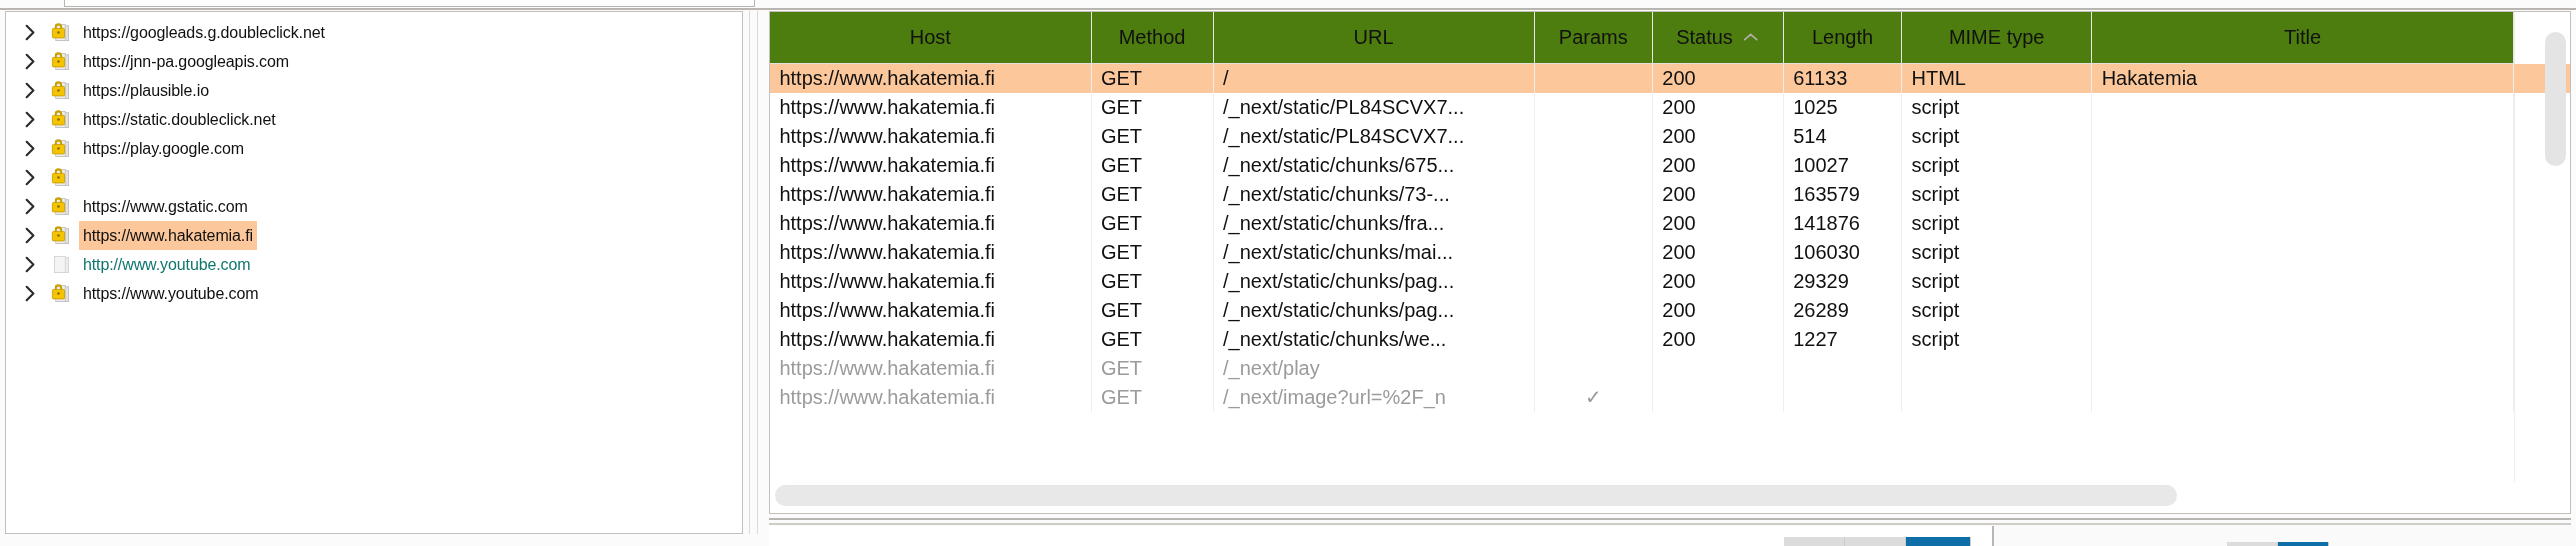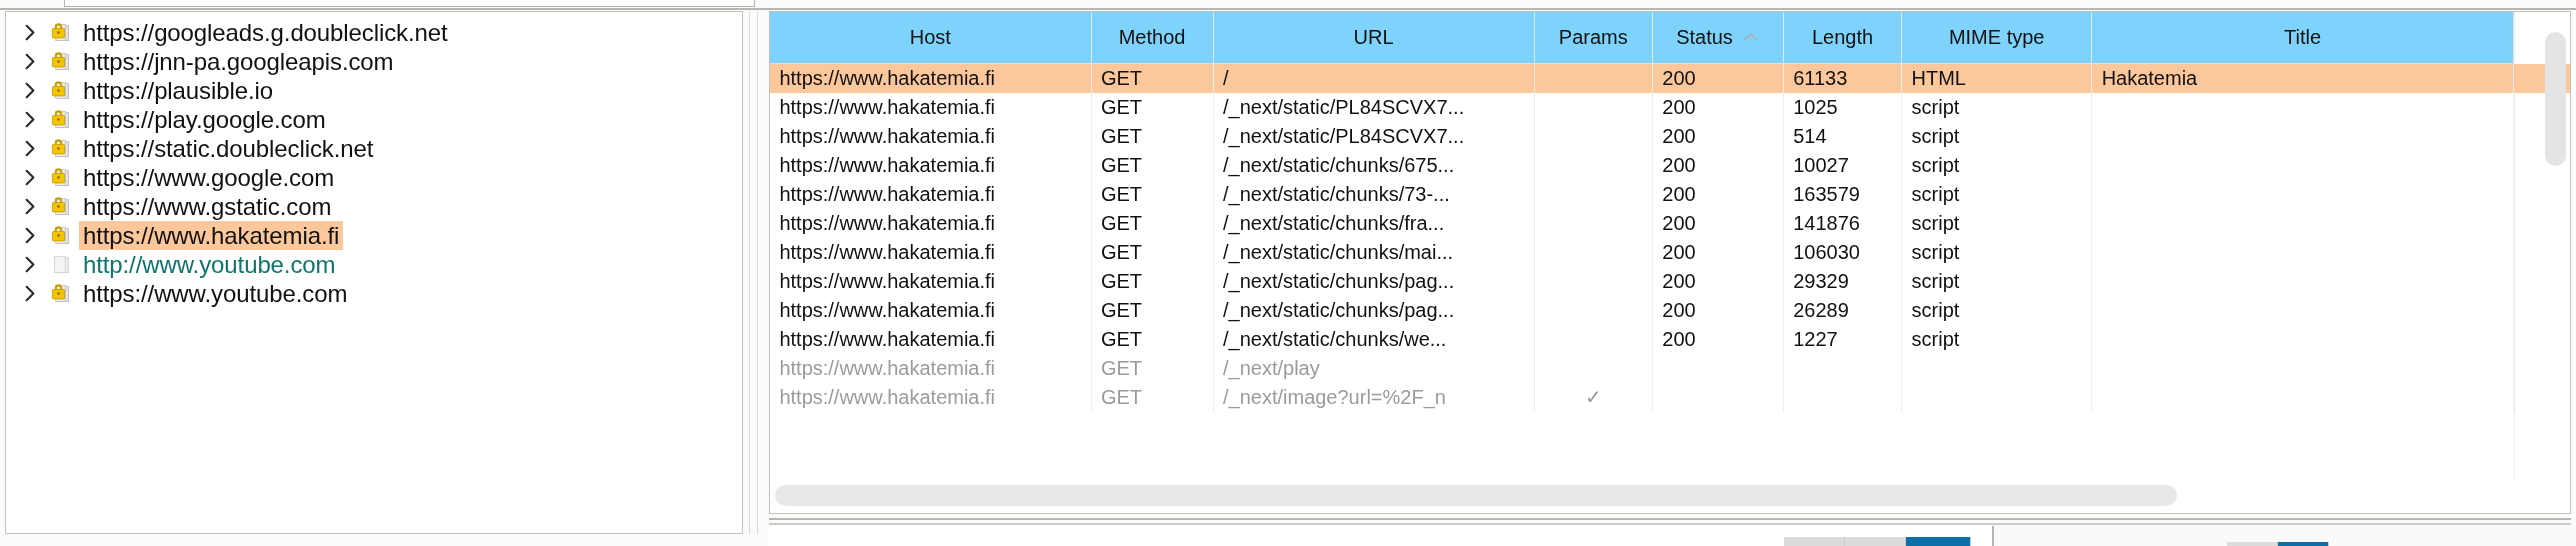--- a/index.html
+++ b/index.html
@@ -37,21 +37,21 @@
     width:25.5px;flex:0 0 25.5px;display:flex;align-items:center;justify-content:center;
     color:#2b2b2b;
   }
   .chev svg{display:block;}
   .ico{
     width:35px;flex:0 0 35px;display:flex;align-items:center;justify-content:flex-start;
     padding-left:5.4px;box-sizing:border-box;
   }
   .ico svg{display:block;}
   .tree-label{
-    font-size:24px;color:#111111;white-space:nowrap;line-height:29px;
+    font-size:16px;color:#111111;white-space:nowrap;line-height:29px;
     padding:0 4px;letter-spacing:-0.1px;
   }
   .tree-row.dim .tree-label{color:#0f766e;}
   .tree-row.selected .tree-label{background:#fcc79a;color:#111111;}
 
   
   .v-divider{
     position:absolute;left:749px;top:10.7px;width:9.4px;height:523px;
     background:#fbfbfb;border-left:1.3px solid #ddd9d5;border-right:1.3px solid #ddd9d5;
     box-sizing:border-box;
@@ -61,21 +61,21 @@
   .table-panel{
     position:absolute;left:769px;top:10.7px;width:1802px;height:503px;
     background:#ffffff;border:1.3px solid #c3bfbb;box-sizing:border-box;
     overflow:hidden;
   }
   .tbl{
     position:absolute;left:0;top:0;width:1744px;
     border-collapse:collapse;table-layout:fixed;
   }
   .tbl th{
-    height:51px;background:#7dd3fc;font-weight:400;font-size:20px;color:#111;
+    height:51px;background:#4d7c0f;font-weight:400;font-size:20px;color:#111;
     border-right:1.3px solid #e9e7e5;border-bottom:1.3px solid #e2dfdc;
     text-align:center;vertical-align:middle;padding:0;
   }
   .th-inner{display:flex;align-items:center;justify-content:center;gap:9.4px;}
   .sort-chev{display:block;}
   .tbl td{
     height:29px;font-size:20px;color:#111;
     border-right:1.3px solid #efeeec;
     padding:0 0 0 9.4px;white-space:nowrap;overflow:hidden;
     vertical-align:middle;
@@ -216,55 +216,54 @@
           </span>
           <span class="ico">
             <svg width="23" height="23" viewBox="0 0 34 34">
               <rect x="13" y="7" width="16" height="22" fill="#e2e2e2" stroke="#b9b9b9" stroke-width="1.2"></rect>
               <rect x="10" y="5" width="14" height="24" fill="#ededed" stroke="#bdbdbd" stroke-width="1.2"></rect>
               <path d="M10 12 v-3 a4 4 0 0 1 8 0 v3" fill="none" stroke="#c8a000" stroke-width="3"></path>
               <rect x="5" y="11" width="18" height="14" rx="1.5" fill="#f5c400" stroke="#c59a00" stroke-width="1.2"></rect>
               <circle cx="14" cy="17" r="2" fill="#8a6d00"></circle>
             </svg>
           </span>
+          <span class="tree-label">https://static.doubleclick.net</span>
+        </div>
+        <div class="tree-row">
+          <span class="chev">
+            <svg width="13.4" height="19" viewBox="0 0 20 28">
+              <path d="M4 4 L14 14 L4 24" fill="none" stroke="#2b2b2b" stroke-width="3.2" stroke-linecap="round" stroke-linejoin="round"></path>
+            </svg>
+          </span>
+          <span class="ico">
+            <svg width="23" height="23" viewBox="0 0 34 34">
+              <rect x="13" y="7" width="16" height="22" fill="#e2e2e2" stroke="#b9b9b9" stroke-width="1.2"></rect>
+              <rect x="10" y="5" width="14" height="24" fill="#ededed" stroke="#bdbdbd" stroke-width="1.2"></rect>
+              <path d="M10 12 v-3 a4 4 0 0 1 8 0 v3" fill="none" stroke="#c8a000" stroke-width="3"></path>
+              <rect x="5" y="11" width="18" height="14" rx="1.5" fill="#f5c400" stroke="#c59a00" stroke-width="1.2"></rect>
+              <circle cx="14" cy="17" r="2" fill="#8a6d00"></circle>
+            </svg>
+          </span>
           <span class="tree-label">https://play.google.com</span>
         </div>
         <div class="tree-row">
           <span class="chev">
             <svg width="13.4" height="19" viewBox="0 0 20 28">
               <path d="M4 4 L14 14 L4 24" fill="none" stroke="#2b2b2b" stroke-width="3.2" stroke-linecap="round" stroke-linejoin="round"></path>
             </svg>
           </span>
           <span class="ico">
             <svg width="23" height="23" viewBox="0 0 34 34">
               <rect x="13" y="7" width="16" height="22" fill="#e2e2e2" stroke="#b9b9b9" stroke-width="1.2"></rect>
               <rect x="10" y="5" width="14" height="24" fill="#ededed" stroke="#bdbdbd" stroke-width="1.2"></rect>
               <path d="M10 12 v-3 a4 4 0 0 1 8 0 v3" fill="none" stroke="#c8a000" stroke-width="3"></path>
               <rect x="5" y="11" width="18" height="14" rx="1.5" fill="#f5c400" stroke="#c59a00" stroke-width="1.2"></rect>
               <circle cx="14" cy="17" r="2" fill="#8a6d00"></circle>
             </svg>
           </span>
-          <span class="tree-label">https://static.doubleclick.net</span>
-        </div>
-        <div class="tree-row">
-          <span class="chev">
-            <svg width="13.4" height="19" viewBox="0 0 20 28">
-              <path d="M4 4 L14 14 L4 24" fill="none" stroke="#2b2b2b" stroke-width="3.2" stroke-linecap="round" stroke-linejoin="round"></path>
-            </svg>
-          </span>
-          <span class="ico">
-            <svg width="23" height="23" viewBox="0 0 34 34">
-              <rect x="13" y="7" width="16" height="22" fill="#e2e2e2" stroke="#b9b9b9" stroke-width="1.2"></rect>
-              <rect x="10" y="5" width="14" height="24" fill="#ededed" stroke="#bdbdbd" stroke-width="1.2"></rect>
-              <path d="M10 12 v-3 a4 4 0 0 1 8 0 v3" fill="none" stroke="#c8a000" stroke-width="3"></path>
-              <rect x="5" y="11" width="18" height="14" rx="1.5" fill="#f5c400" stroke="#c59a00" stroke-width="1.2"></rect>
-              <circle cx="14" cy="17" r="2" fill="#8a6d00"></circle>
-            </svg>
-          </span>
-          <span class="tree-label">https://www.google.com</span>
         </div>
         <div class="tree-row">
           <span class="chev">
             <svg width="13.4" height="19" viewBox="0 0 20 28">
               <path d="M4 4 L14 14 L4 24" fill="none" stroke="#2b2b2b" stroke-width="3.2" stroke-linecap="round" stroke-linejoin="round"></path>
             </svg>
           </span>
           <span class="ico">
             <svg width="23" height="23" viewBox="0 0 34 34">
               <rect x="13" y="7" width="16" height="22" fill="#e2e2e2" stroke="#b9b9b9" stroke-width="1.2"></rect>

